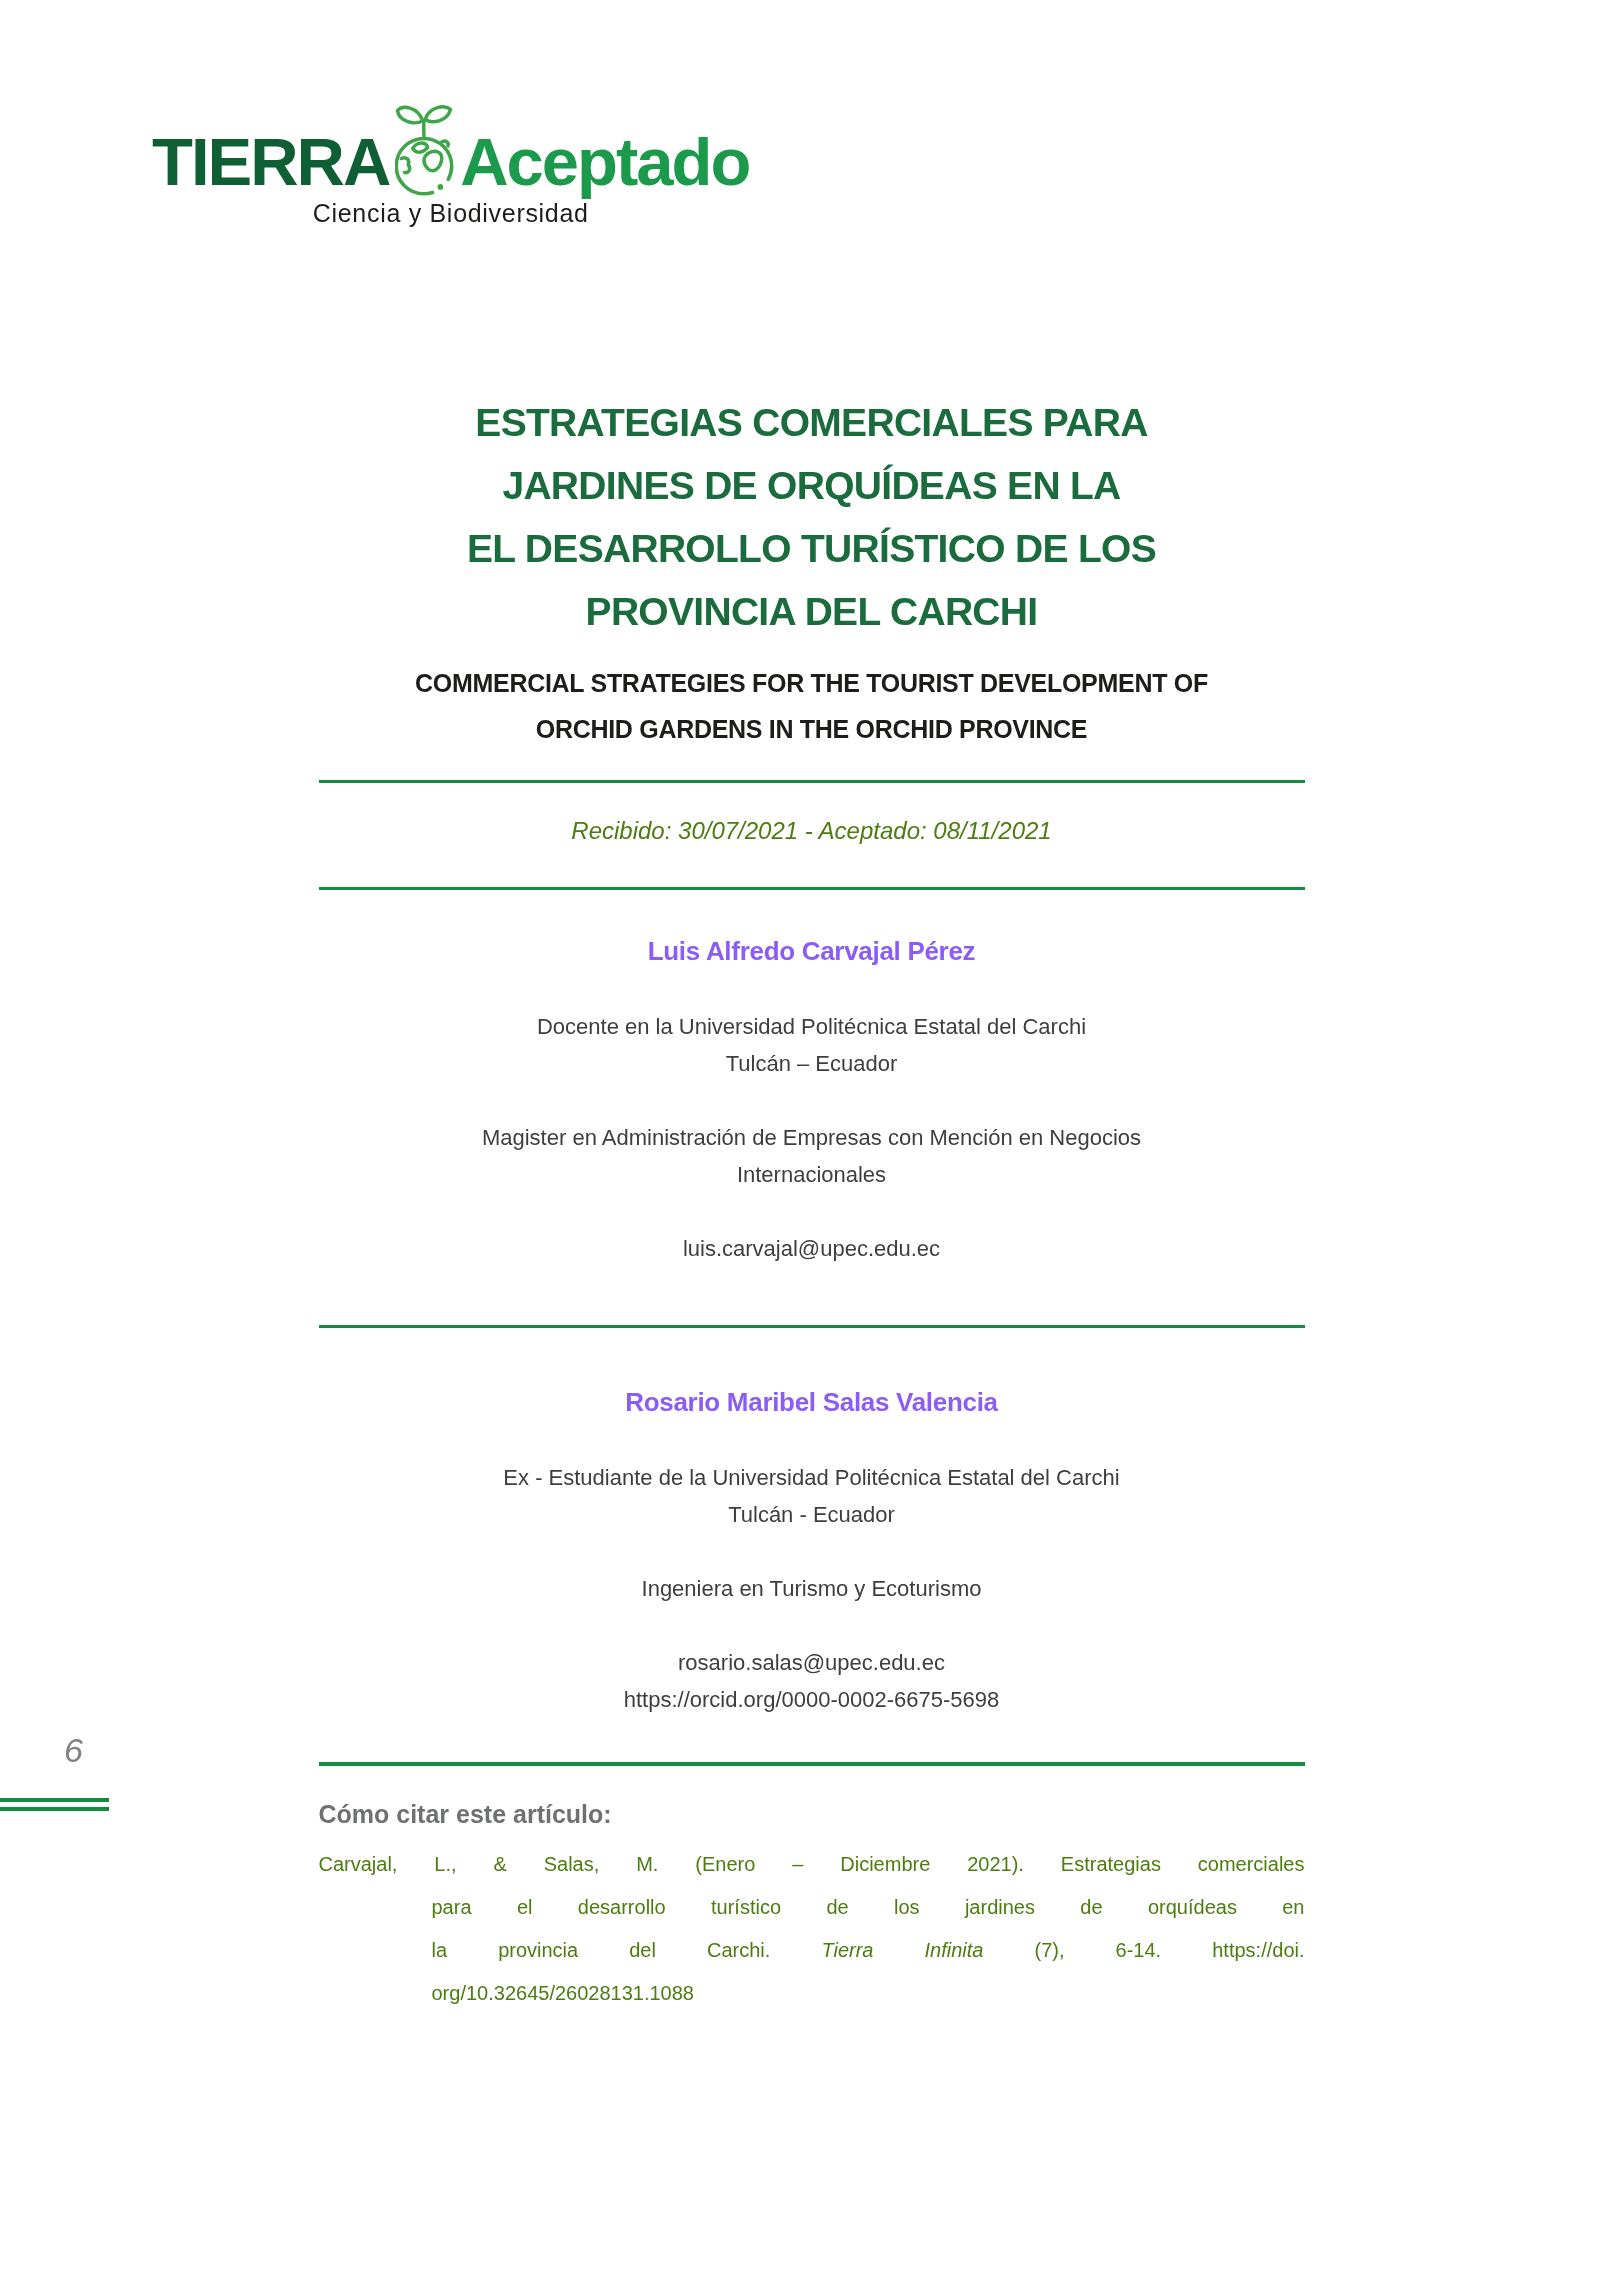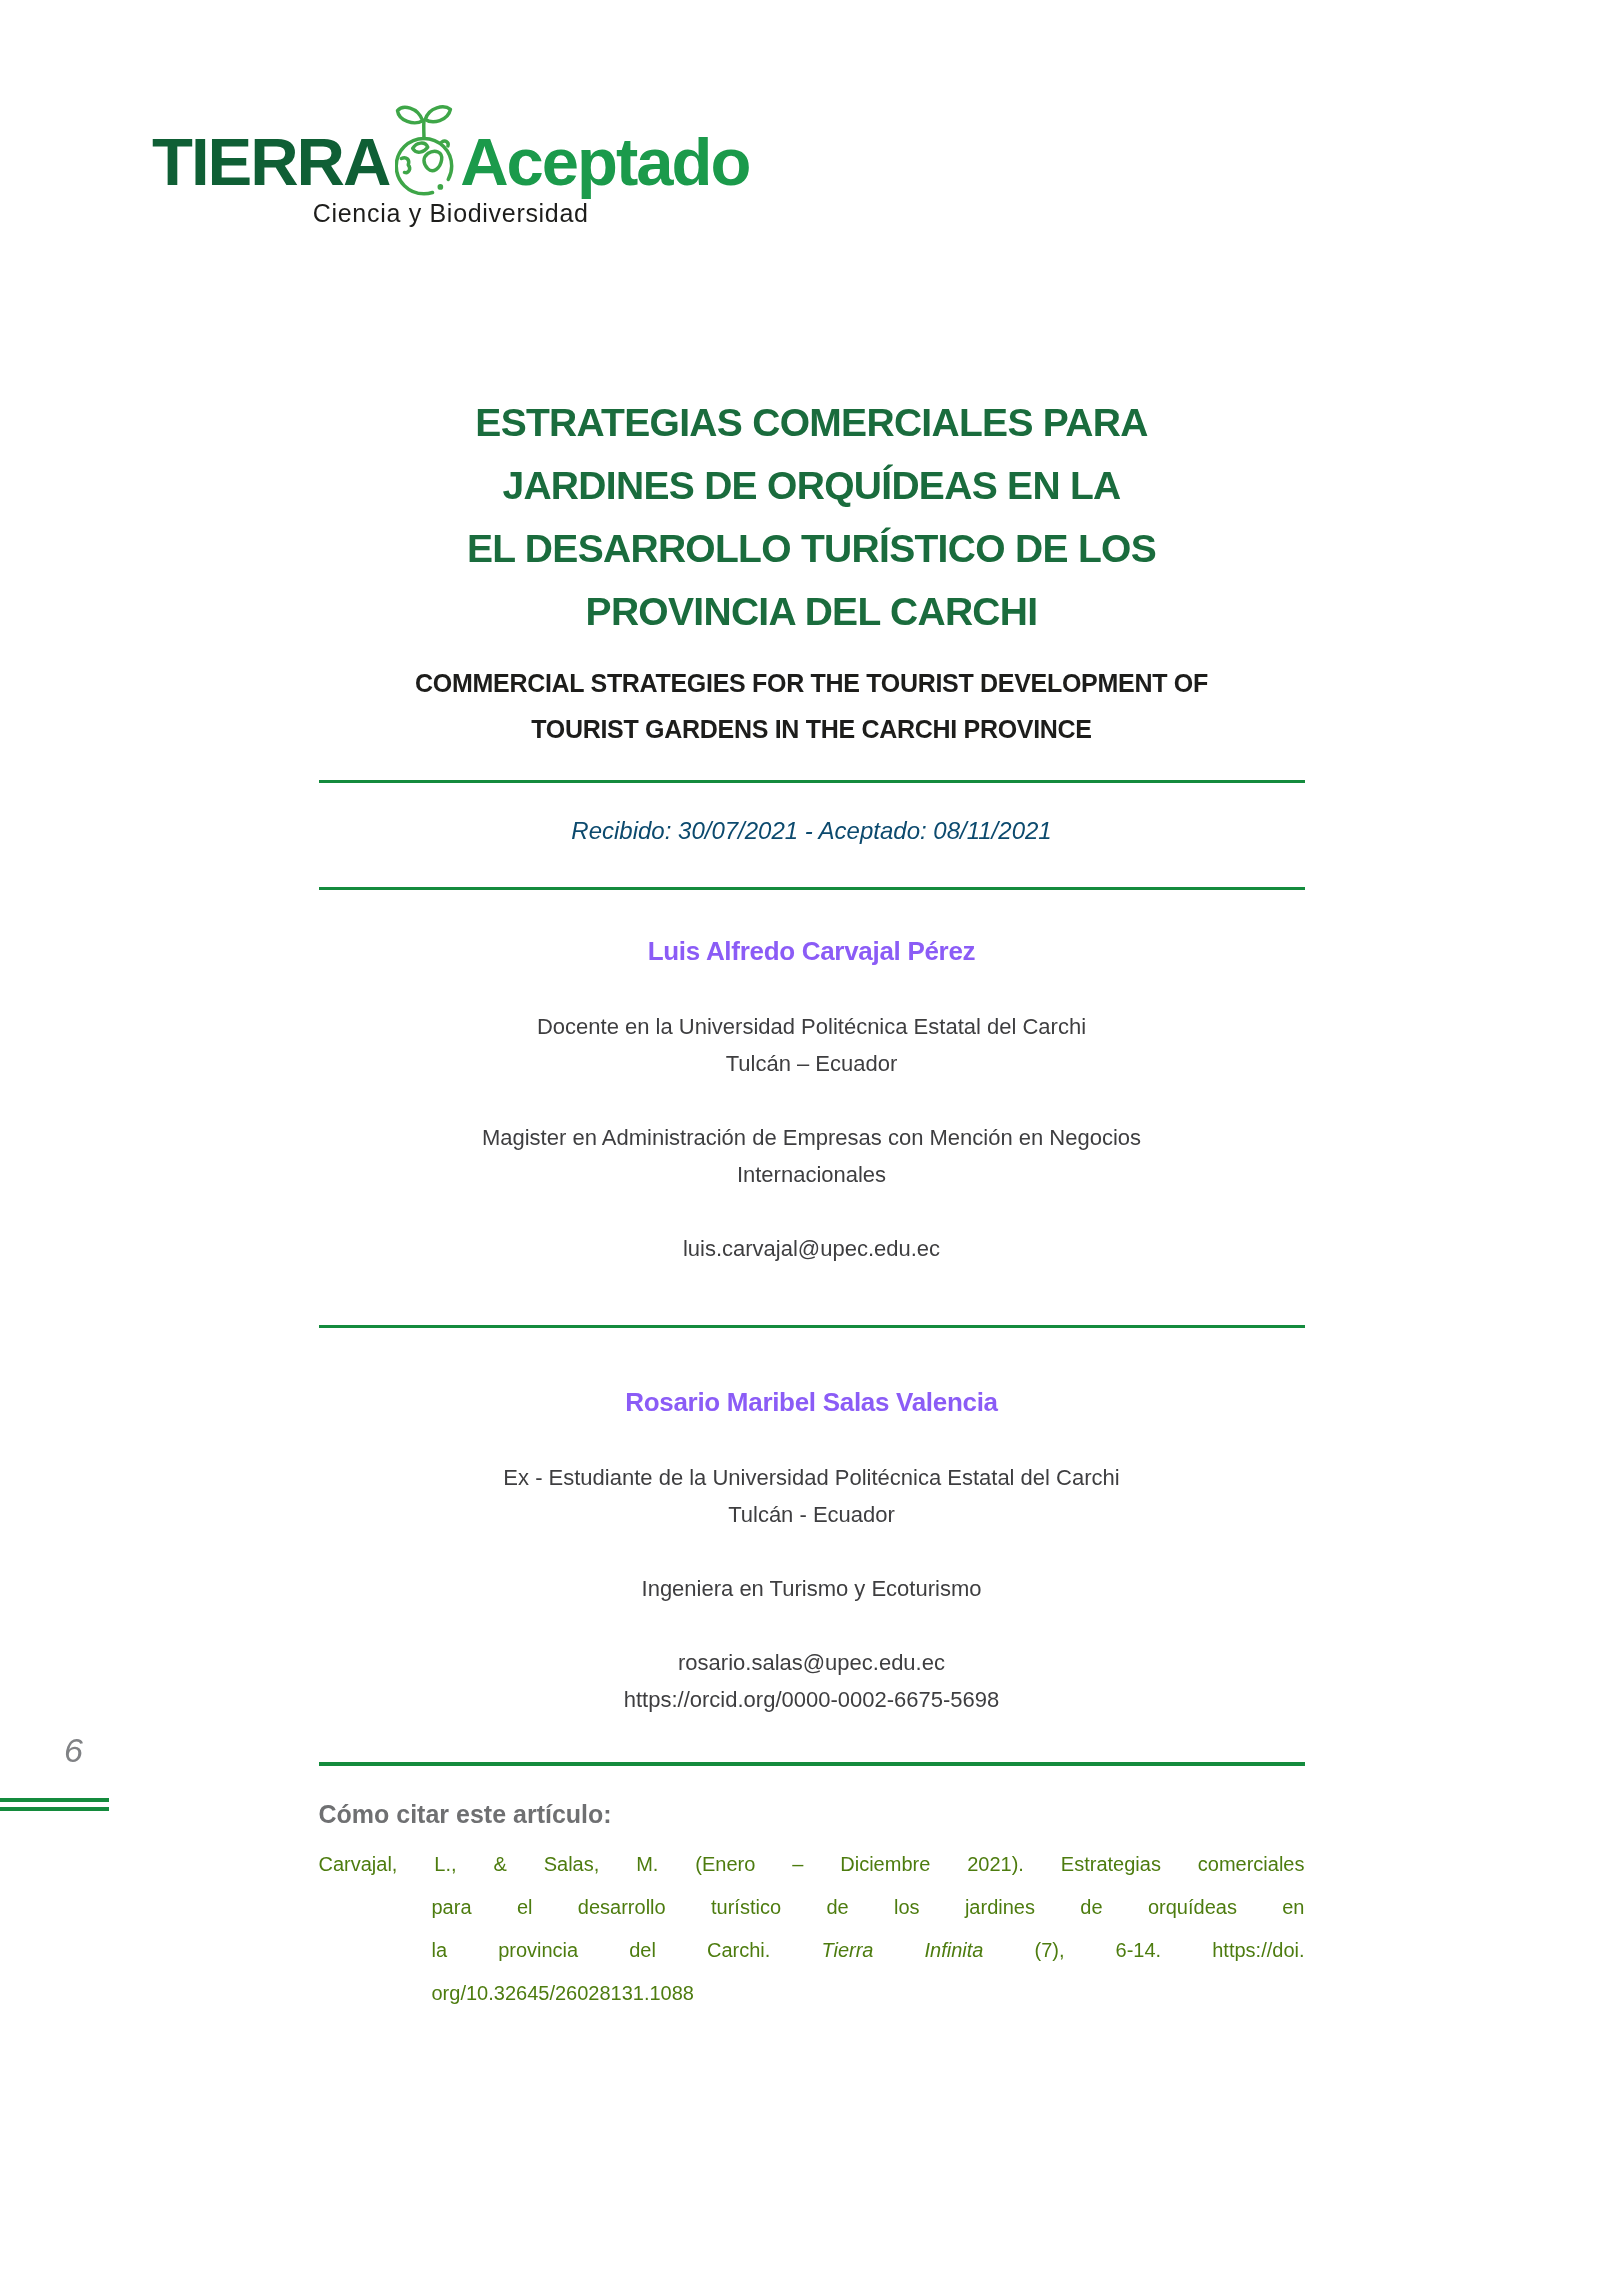--- a/index.html
+++ b/index.html
@@ -20,21 +20,21 @@
   .tagline{margin-top:3.9px;text-align:center;font-size:25px;color:#1d1d1b;letter-spacing:0.7px;font-weight:400;}
   
   .col{width:986px;margin:0 auto;padding-top:391px;text-align:center;}
   .title-es{color:#1A6C3D;font-weight:700;font-size:39px;line-height:63px;letter-spacing:-0.7px;white-space:nowrap;}
   .title-en{margin-top:17px;color:#1d1d1b;font-weight:700;font-size:25px;line-height:46px;letter-spacing:-0.3px;white-space:nowrap;}
   .sep{height:3.3px;background:#148B3D;}
   .sep-1{margin-top:27.5px;}
   .sep-2{margin-top:38px;}
   .sep-3{margin-top:58px;}
   .sep-4{margin-top:44px;}
-  .dates{margin-top:29px;font-size:24px;line-height:37px;font-style:italic;color:#0c4a6e;}
+  .dates{margin-top:29px;font-size:24px;line-height:37px;font-style:italic;color:#4d7c0f;}
   .author-name{margin-top:42px;font-size:26px;line-height:39px;font-weight:700;color:#8b5cf6;letter-spacing:-0.3px;}
   .author-name.second{margin-top:55px;}
   .agroup{margin-top:37px;font-size:22px;line-height:37px;color:#3E3E40;}
   
   .cite{text-align:left;}
   .cite-heading{margin-top:33px;font-size:25px;line-height:31px;font-weight:700;color:#6F7072;}
   .cite-body{margin-top:13px;font-size:20px;line-height:43px;color:#4d7c0f;}
   .cite-line{text-align:justify;text-align-last:justify;}
   .cite-indent{padding-left:113px;}
   .cite-last{text-align:left;text-align-last:left;}
@@ -85,21 +85,21 @@
 
     <div class="title-es">
       <div>ESTRATEGIAS COMERCIALES PARA</div>
       <div>JARDINES DE ORQUÍDEAS EN LA</div>
       <div>EL DESARROLLO TURÍSTICO DE LOS</div>
       <div>PROVINCIA DEL CARCHI</div>
     </div>
 
     <div class="title-en">
       <div>COMMERCIAL STRATEGIES FOR THE TOURIST DEVELOPMENT OF</div>
-      <div>TOURIST GARDENS IN THE CARCHI PROVINCE</div>
+      <div>ORCHID GARDENS IN THE ORCHID PROVINCE</div>
     </div>
 
     <div class="sep sep-1"></div>
 
     <div class="dates">Recibido: 30/07/2021 - Aceptado: 08/11/2021</div>
 
     <div class="sep sep-2"></div>
 
     <div class="author-name">Luis Alfredo Carvajal Pérez</div>
     <div class="agroup">

